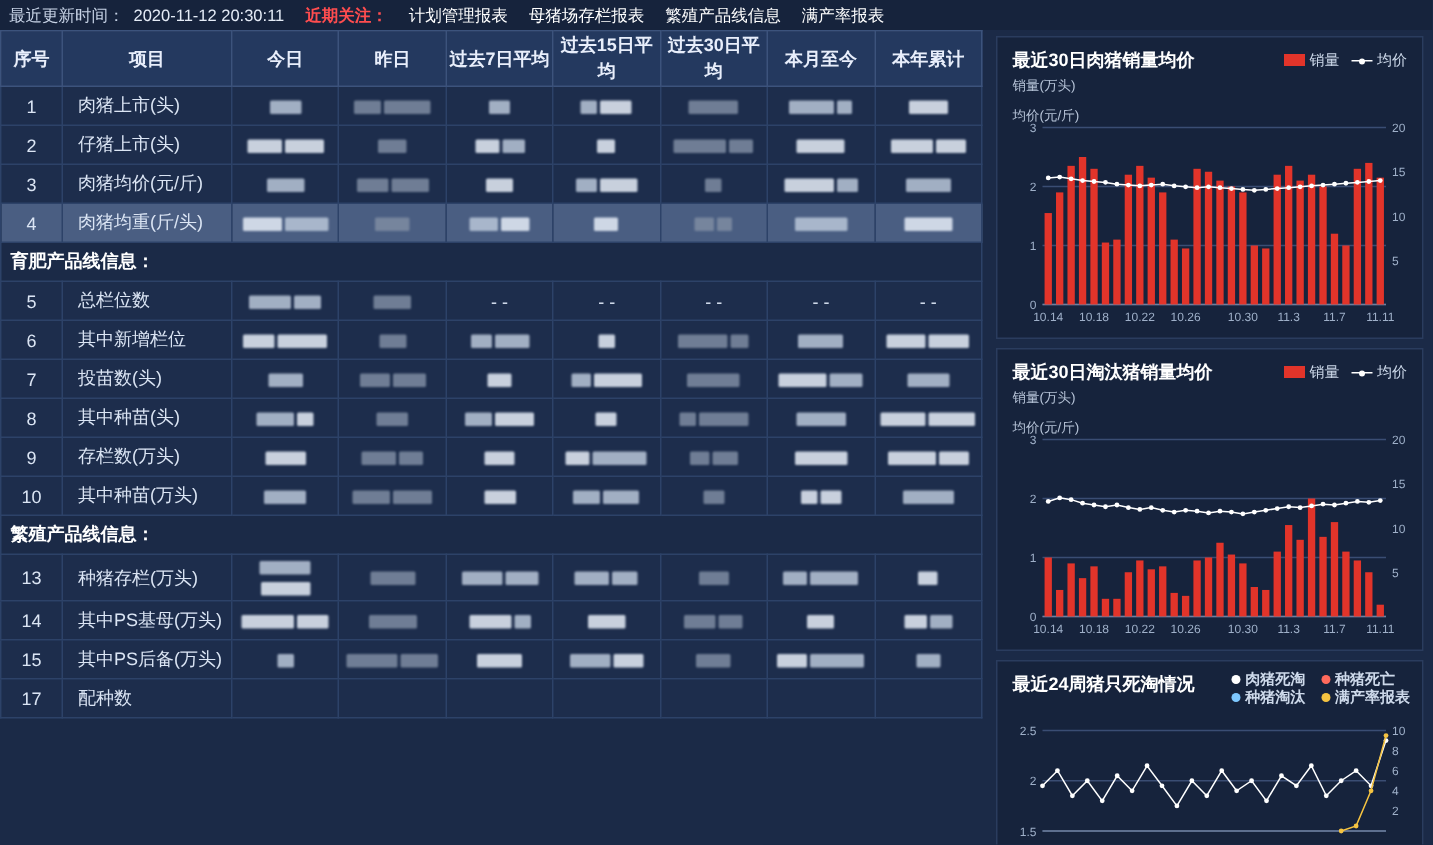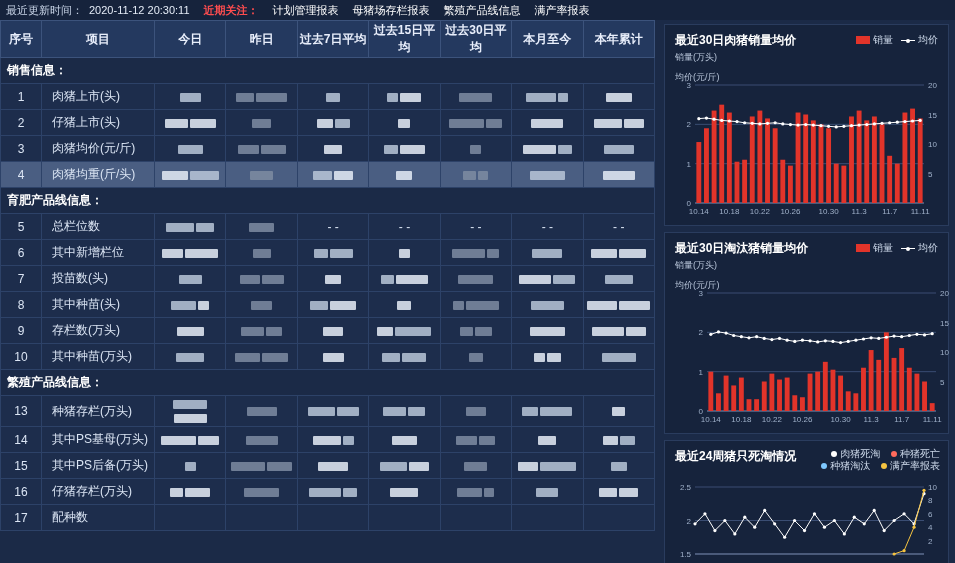--- a/index.html
+++ b/index.html
@@ -98,21 +98,21 @@
   }
   .legend .sw{width:14px;height:8px;background:#e2342a;display:inline-block;margin-right:3px;vertical-align:middle;}
   .legend .ln{display:inline-block;width:14px;height:0;border-top:1px solid #ffffff;vertical-align:middle;margin-right:3px;position:relative;}
   .legend .ln:after{content:"";position:absolute;left:5px;top:-2px;width:4px;height:4px;border-radius:50%;background:#ffffff;}
   .axlab{
     position:absolute;font-size:9px;color:#b7c4d8;
   }
   svg{display:block;}
 
   .panel1{height:244px;margin:4px 6px 0 4px;}
-  .panel2{height:228px;margin:0 6px 0 4px;padding-left:12px;}
+  .panel2{height:228px;margin:0 6px 0 4px;}
   .panel3{height:125px;margin:0 6px 4px 4px;}
 </style>
 </head>
 <body>
 
 <div id="app">
 
   <div class="topbar">
     <span class="upd">
       <span>最近更新时间：</span><span class="time">2020-11-12 20:30:11</span>
@@ -135,23 +135,20 @@
             <th>今日</th>
             <th>昨日</th>
             <th>过去7日平均</th>
             <th>过去15日平均</th>
             <th>过去30日平均</th>
             <th>本月至今</th>
             <th>本年累计</th>
           </tr>
         </thead>
         <tbody id="tbody">
-            <tr class="section">
-              <td colspan="9">销售信息：</td>
-            </tr>
             <tr>
               <td class="idx">1</td>
               <td class="item">肉猪上市(头)</td>
               <td><span class="blk" style="width:21px"></span></td>
               <td><span class="blk d" style="width:18px"></span><span class="blk d" style="width:31px"></span></td>
               <td><span class="blk" style="width:14px"></span></td>
               <td><span class="blk" style="width:11px"></span><span class="blk w" style="width:21px"></span></td>
               <td><span class="blk d" style="width:33px"></span></td>
               <td><span class="blk" style="width:30px"></span><span class="blk" style="width:10px"></span></td>
               <td><span class="blk w" style="width:26px"></span></td>
@@ -286,31 +283,20 @@
             <tr>
               <td class="idx">15</td>
               <td class="item">其中PS后备(万头)</td>
               <td><span class="blk" style="width:11px"></span></td>
               <td><span class="blk d" style="width:34px"></span><span class="blk d" style="width:25px"></span></td>
               <td><span class="blk w" style="width:30px"></span></td>
               <td><span class="blk" style="width:27px"></span><span class="blk w" style="width:20px"></span></td>
               <td><span class="blk d" style="width:23px"></span></td>
               <td><span class="blk w" style="width:20px"></span><span class="blk" style="width:36px"></span></td>
               <td><span class="blk" style="width:16px"></span></td>
-            </tr>
-            <tr>
-              <td class="idx">16</td>
-              <td class="item">仔猪存栏(万头)</td>
-              <td><span class="blk w" style="width:13px"></span><span class="blk w" style="width:25px"></span></td>
-              <td><span class="blk d" style="width:35px"></span></td>
-              <td><span class="blk" style="width:32px"></span><span class="blk" style="width:14px"></span></td>
-              <td><span class="blk w" style="width:28px"></span></td>
-              <td><span class="blk d" style="width:25px"></span><span class="blk d" style="width:10px"></span></td>
-              <td><span class="blk" style="width:22px"></span></td>
-              <td><span class="blk w" style="width:18px"></span><span class="blk w" style="width:19px"></span></td>
             </tr>
             <tr>
               <td class="idx">17</td>
               <td class="item">配种数</td>
               <td></td>
               <td></td>
               <td></td>
               <td></td>
               <td></td>
               <td></td>
@@ -505,21 +491,21 @@
             <text x="125.41666666666667" y="189" text-anchor="middle" font-size="8" fill="#9fb0c9">10.26</text>
             <text x="163.58333333333334" y="189" text-anchor="middle" font-size="8" fill="#9fb0c9">10.30</text>
             <text x="194.11666666666667" y="189" text-anchor="middle" font-size="8" fill="#9fb0c9">11.3</text>
             <text x="224.65" y="189" text-anchor="middle" font-size="8" fill="#9fb0c9">11.7</text>
             <text x="255.18333333333334" y="189" text-anchor="middle" font-size="8" fill="#9fb0c9">11.11</text>
           </svg>
       </div>
 
       <div class="panel panel3">
         <div class="ptitle">最近24周猪只死淘情况</div>
-        <div class="legend" style="top:7px;right:8px;display:block;text-align:right;line-height:12px;">
+        <div class="legend" style="top:7px;right:8px;display:block;text-align:left;line-height:12px;font-weight:bold;">
           <div>
             <span><i style="display:inline-block;width:6px;height:6px;border-radius:50%;background:#ffffff;margin-right:3px;"></i><span>肉猪死淘</span></span>
             <span style="margin-left:8px"><i style="display:inline-block;width:6px;height:6px;border-radius:50%;background:#ff6a5c;margin-right:3px;"></i><span>种猪死亡</span></span>
           </div>
           <div>
             <span><i style="display:inline-block;width:6px;height:6px;border-radius:50%;background:#7ec8ff;margin-right:3px;"></i><span>种猪淘汰</span></span>
             <span style="margin-left:8px"><i style="display:inline-block;width:6px;height:6px;border-radius:50%;background:#f5c341;margin-right:3px;"></i><span>满产率报表</span></span>
           </div>
         </div>
         <svg id="svg3" width="283" height="125">

